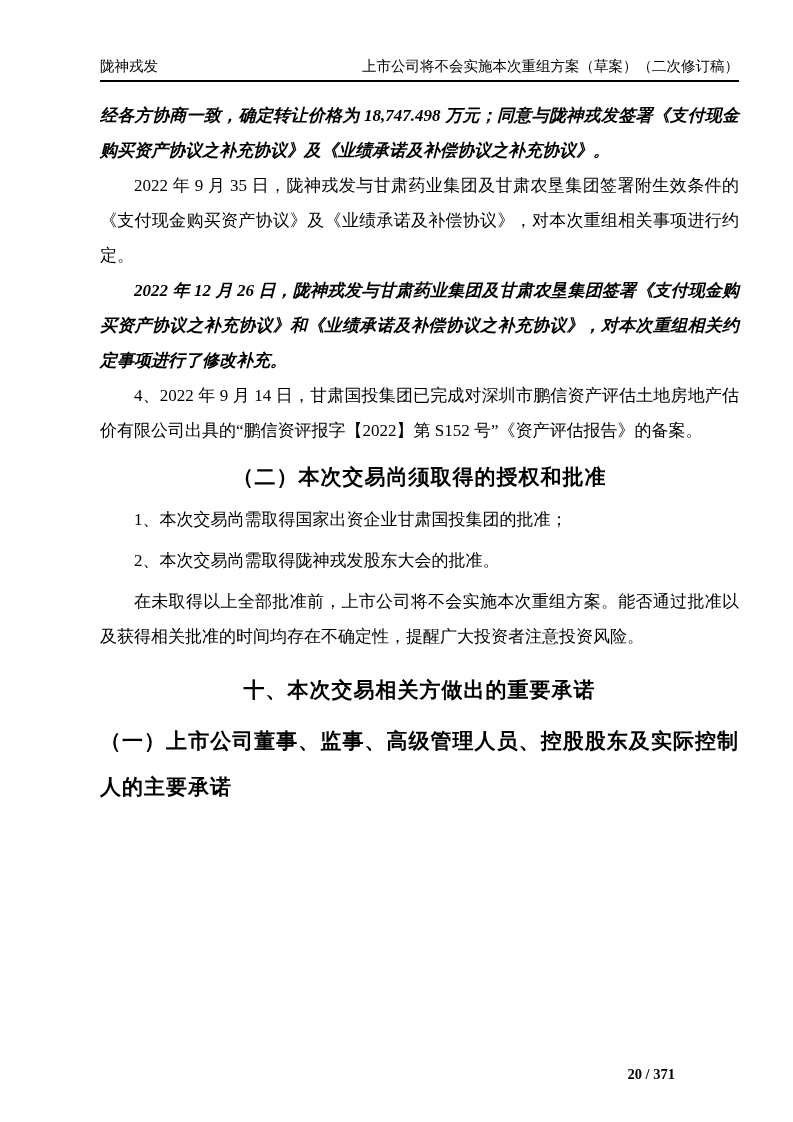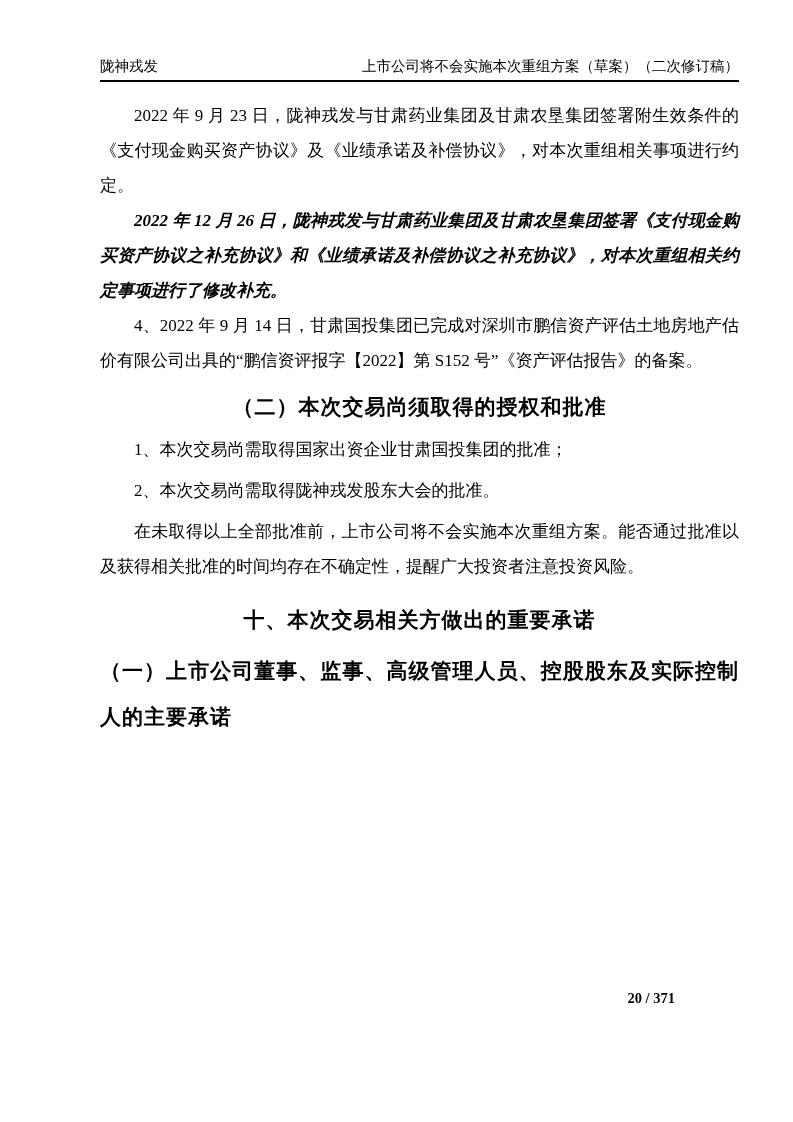--- a/index.html
+++ b/index.html
@@ -68,41 +68,42 @@
     margin: 20px 0 12px 0;
     text-align: center;
   }
   .heading-2.multiline {
     line-height: 46px;
     margin: 10px 0 0 0;
     text-align: justify;
   }
   .footer {
     position: absolute;
-    top: 984px;
+    top: 1060px;
     right: 118px;
     font-size: 14.5px;
     font-weight: bold;
     font-family: "Liberation Serif", "DejaVu Serif", serif;
   }
 </style>
 </head>
 <body>
 
 <div class="page">
 
   <div class="header">
     <span class="hdr-left">陇神戎发</span>
     <span class="hdr-right">上市公司将不会实施本次重组方案（草案）（二次修订稿）</span>
   </div>
 
   <div class="content">
 
+    <p class="kai no-indent">经各方协商一致，确定转让价格为 18,747.498 万元；同意与陇神戎发签署《支付现金购买资产协议之补充协议》及《业绩承诺及补偿协议之补充协议》。</p>
 
-    <p>2022 年 9 月 23 日，陇神戎发与甘肃药业集团及甘肃农垦集团签署附生效条件的《支付现金购买资产协议》及《业绩承诺及补偿协议》，对本次重组相关事项进行约定。</p>
+    <p>2022 年 9 月 35 日，陇神戎发与甘肃药业集团及甘肃农垦集团签署附生效条件的《支付现金购买资产协议》及《业绩承诺及补偿协议》，对本次重组相关事项进行约定。</p>
 
     <p class="kai">2022 年 12 月 26 日，陇神戎发与甘肃药业集团及甘肃农垦集团签署《支付现金购买资产协议之补充协议》和《业绩承诺及补偿协议之补充协议》，对本次重组相关约定事项进行了修改补充。</p>
 
 
     <p>4、2022 年 9 月 14 日，甘肃国投集团已完成对深圳市鹏信资产评估土地房地产估价有限公司出具的“鹏信资评报字【2022】第 S152 号”《资产评估报告》的备案。</p>
 
 
     <div class="heading-2">（二）本次交易尚须取得的授权和批准</div>
 
     <p class="spaced">1、本次交易尚需取得国家出资企业甘肃国投集团的批准；</p>

